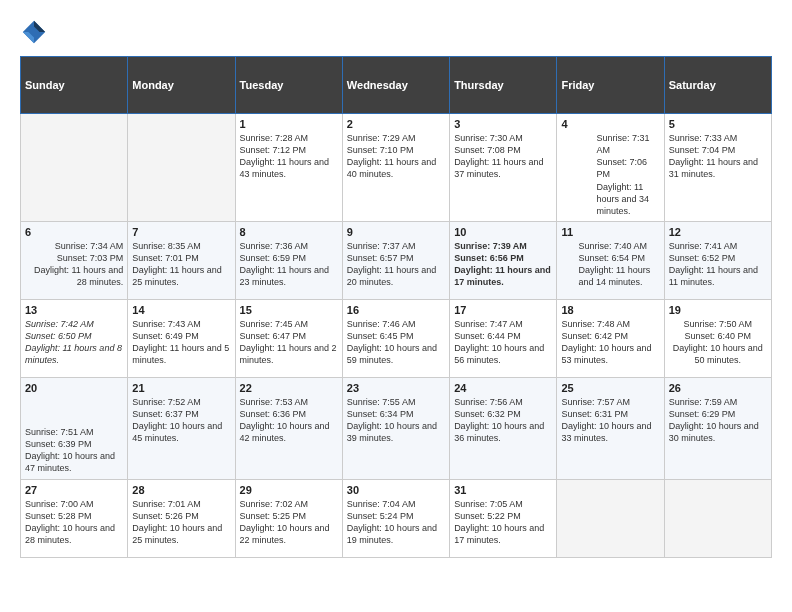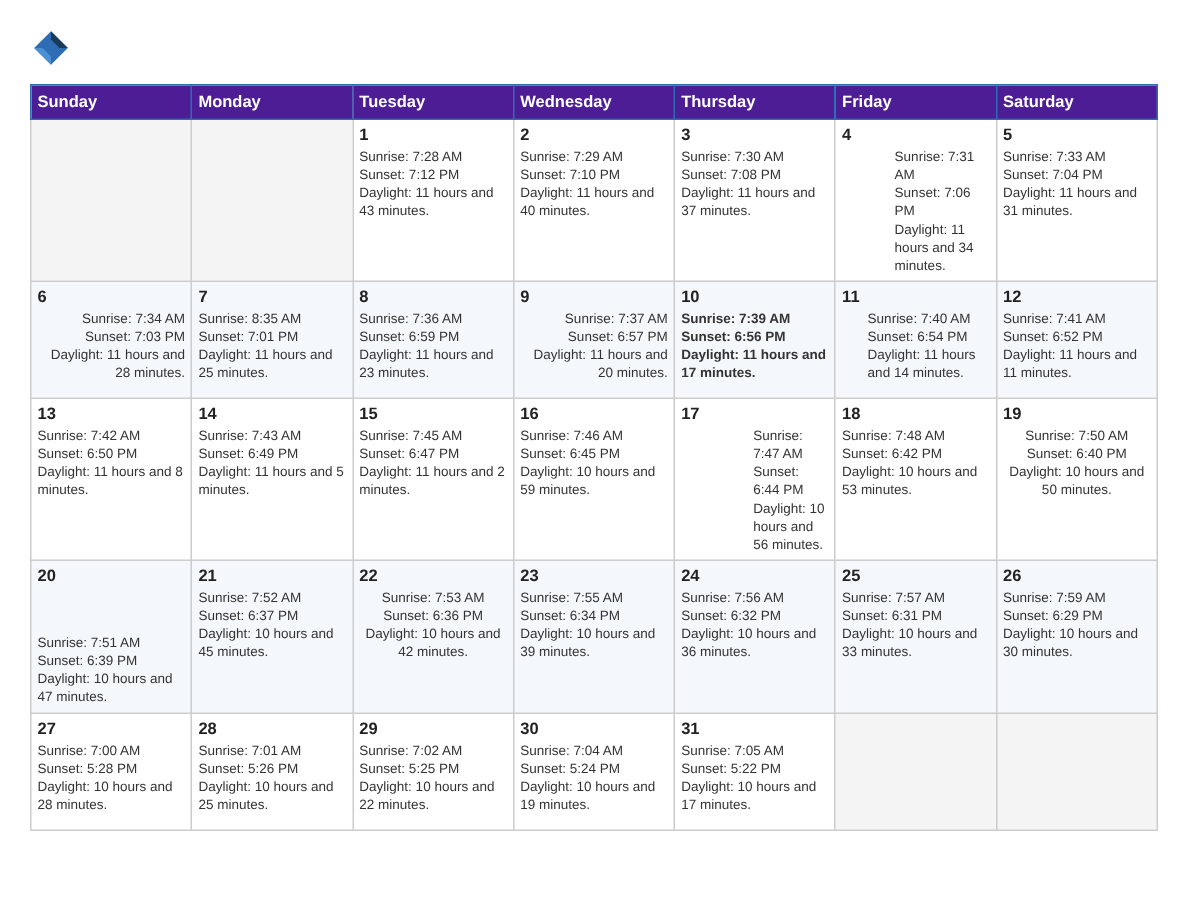--- a/index.html
+++ b/index.html
@@ -50,25 +50,25 @@
       font-size: 14px;
       color: #444;
       margin-top: 2px;
     }
     table {
       width: 100%;
       border-collapse: collapse;
       table-layout: fixed;
     }
     thead tr th {
-      background-color: #4c1d95;
+      background-color: #404040;
       color: #fff;
       font-size: 11px;
       font-weight: bold;
-      padding: 5px 4px;
+      padding: 22px 4px;
       text-align: left;
       border: 1px solid #2e6db4;
     }
     tbody tr td {
       vertical-align: top;
       font-size: 9.5px;
       color: #222;
       padding: 4px 4px;
       border: 1px solid #ccc;
       height: 78px;
@@ -176,21 +176,21 @@
 Daylight: 11 hours and 25 minutes.</div>
           </td>
           <td>
             <span class="day-number">8</span>
             <div class="cell-info" style="white-space: pre-line;">Sunrise: 7:36 AM
 Sunset: 6:59 PM
 Daylight: 11 hours and 23 minutes.</div>
           </td>
           <td>
             <span class="day-number">9</span>
-            <div class="cell-info" style="white-space: pre-line; text-align: right;">Sunrise: 7:37 AM
+            <div class="cell-info" style="white-space: pre-line;">Sunrise: 7:37 AM
 Sunset: 6:57 PM
 Daylight: 11 hours and 20 minutes.</div>
           </td>
           <td>
             <span class="day-number">10</span>
             <div class="cell-info" style="white-space: pre-line; font-weight: bold;">Sunrise: 7:39 AM
 Sunset: 6:56 PM
 Daylight: 11 hours and 17 minutes.</div>
           </td>
           <td>
@@ -202,21 +202,21 @@
           <td>
             <span class="day-number">12</span>
             <div class="cell-info" style="white-space: pre-line;">Sunrise: 7:41 AM
 Sunset: 6:52 PM
 Daylight: 11 hours and 11 minutes.</div>
           </td>
         </tr>
         <tr>
           <td>
             <span class="day-number">13</span>
-            <div class="cell-info" style="white-space: pre-line;">Sunrise: 7:42 AM
+            <div class="cell-info" style="white-space: pre-line; font-style: italic;">Sunrise: 7:42 AM
 Sunset: 6:50 PM
 Daylight: 11 hours and 8 minutes.</div>
           </td>
           <td>
             <span class="day-number">14</span>
             <div class="cell-info" style="white-space: pre-line;">Sunrise: 7:43 AM
 Sunset: 6:49 PM
 Daylight: 11 hours and 5 minutes.</div>
           </td>
           <td>
@@ -226,21 +226,21 @@
 Daylight: 11 hours and 2 minutes.</div>
           </td>
           <td>
             <span class="day-number">16</span>
             <div class="cell-info" style="white-space: pre-line;">Sunrise: 7:46 AM
 Sunset: 6:45 PM
 Daylight: 10 hours and 59 minutes.</div>
           </td>
           <td>
             <span class="day-number">17</span>
-            <div class="cell-info" style="white-space: pre-line; margin-left: 48px;">Sunrise: 7:47 AM
+            <div class="cell-info" style="white-space: pre-line;">Sunrise: 7:47 AM
 Sunset: 6:44 PM
 Daylight: 10 hours and 56 minutes.</div>
           </td>
           <td>
             <span class="day-number">18</span>
             <div class="cell-info" style="white-space: pre-line;">Sunrise: 7:48 AM
 Sunset: 6:42 PM
 Daylight: 10 hours and 53 minutes.</div>
           </td>
           <td>
@@ -258,21 +258,21 @@
 Daylight: 10 hours and 47 minutes.</div>
           </td>
           <td>
             <span class="day-number">21</span>
             <div class="cell-info" style="white-space: pre-line;">Sunrise: 7:52 AM
 Sunset: 6:37 PM
 Daylight: 10 hours and 45 minutes.</div>
           </td>
           <td>
             <span class="day-number">22</span>
-            <div class="cell-info" style="white-space: pre-line; text-align: center;">Sunrise: 7:53 AM
+            <div class="cell-info" style="white-space: pre-line;">Sunrise: 7:53 AM
 Sunset: 6:36 PM
 Daylight: 10 hours and 42 minutes.</div>
           </td>
           <td>
             <span class="day-number">23</span>
             <div class="cell-info" style="white-space: pre-line;">Sunrise: 7:55 AM
 Sunset: 6:34 PM
 Daylight: 10 hours and 39 minutes.</div>
           </td>
           <td>

